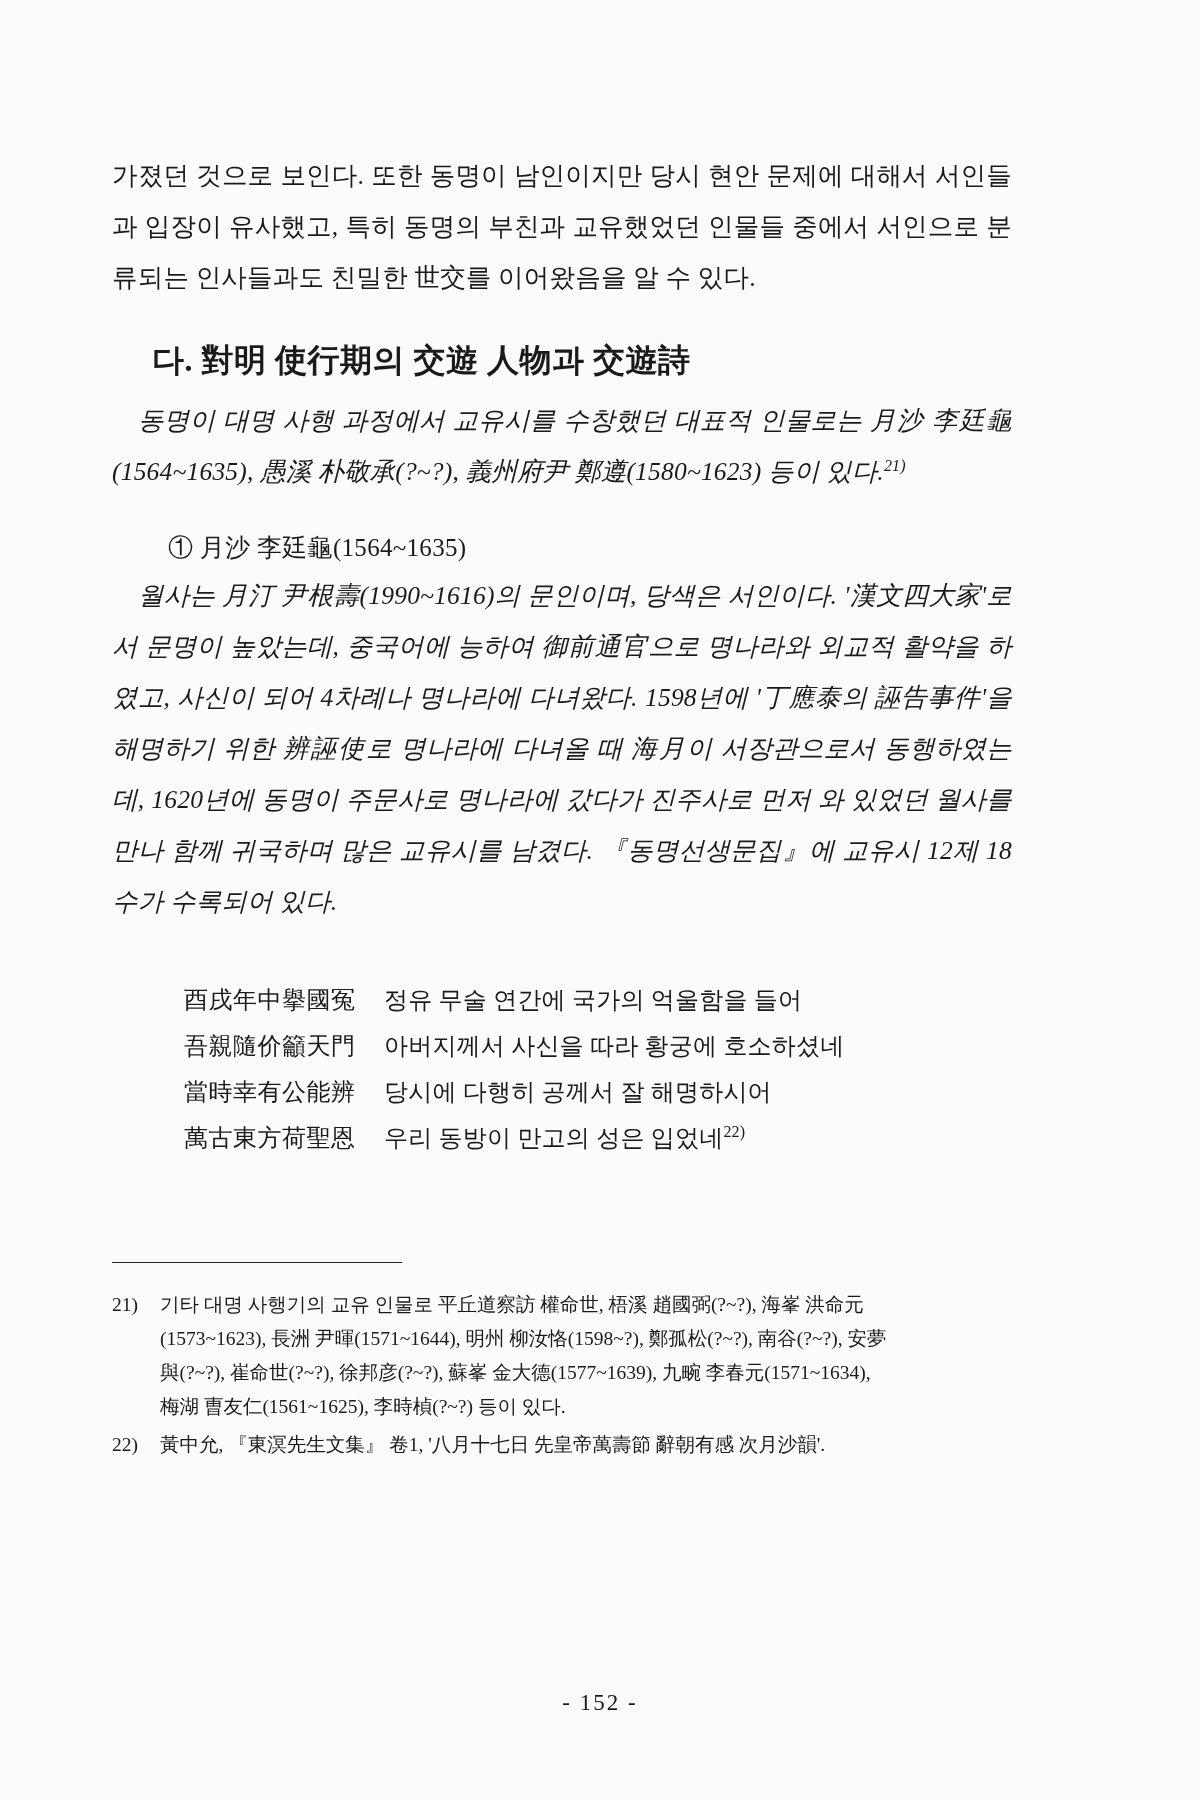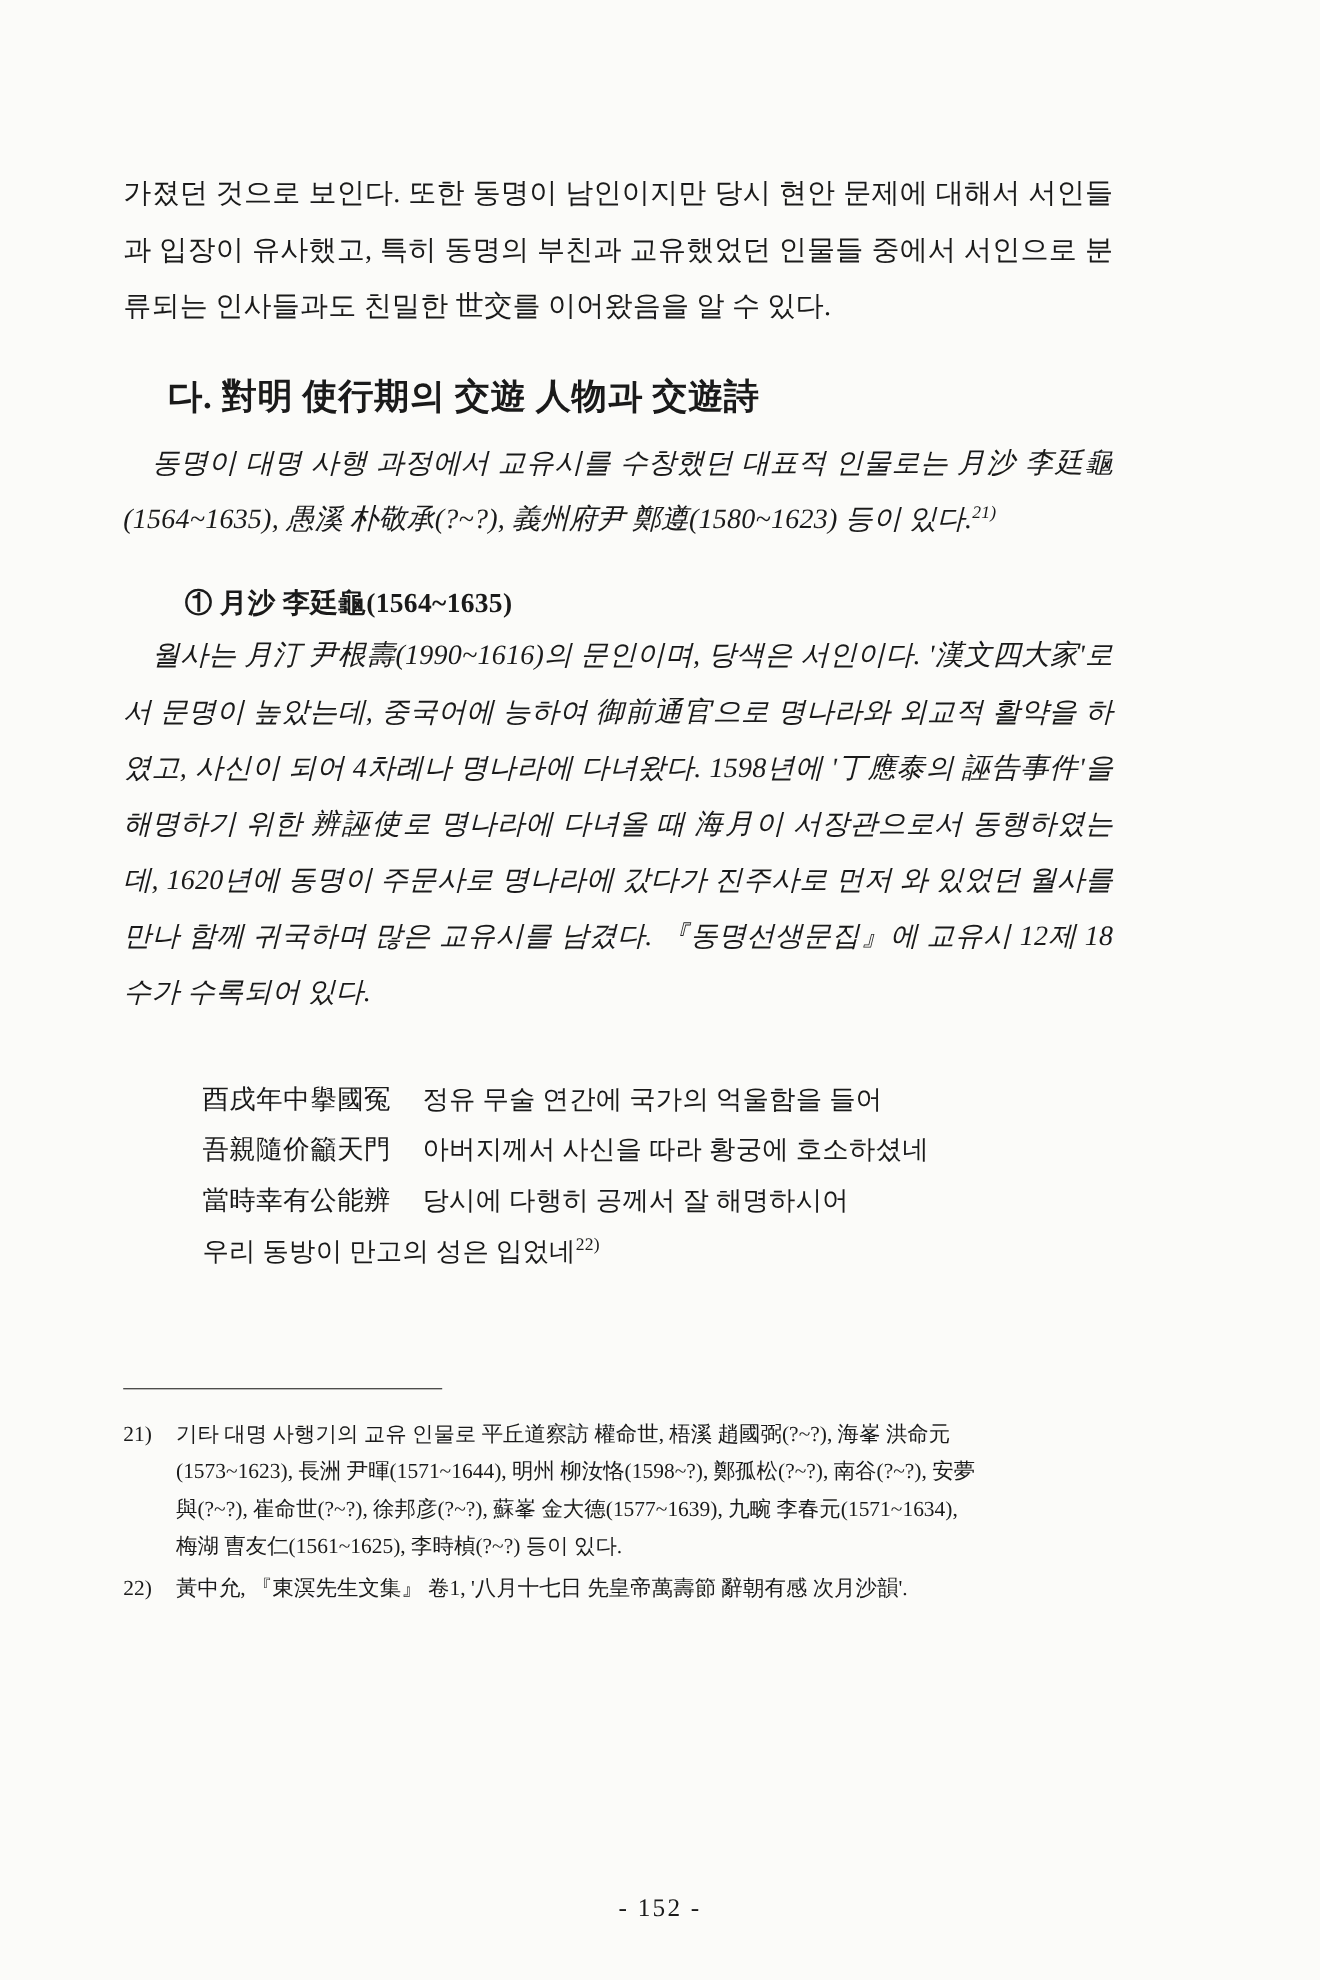--- a/index.html
+++ b/index.html
@@ -49,21 +49,21 @@
 
   .section-head {
     font-size: 32px;
     font-weight: bold;
     margin: 36px 0 12px 40px;
     letter-spacing: 0.5px;
   }
 
   .sub-head {
     font-size: 25px;
-    font-weight: bold;
+    font-weight: normal;
     margin: 34px 0 6px 56px;
     letter-spacing: 0.3px;
   }
 
   .poem {
     margin: 50px 0 0 56px;
     font-size: 24px;
     line-height: 46px;
   }
   .poem-row {
@@ -122,21 +122,20 @@
   }
 
   .page-number {
     position: absolute;
     left: 0;
     top: 1690px;
     width: 1200px;
     text-align: center;
     font-size: 23px;
     letter-spacing: 2px;
-    margin-top: 32px;
   }
 </style>
 </head>
 <body>
 
 <div class="page">
 
   <div class="content">
 
     <p class="body-par">가졌던 것으로 보인다. 또한 동명이 남인이지만 당시 현안 문제에 대해서 서인들과 입장이 유사했고, 특히 동명의 부친과 교유했었던 인물들 중에서 서인으로 분류되는 인사들과도 친밀한 世交를 이어왔음을 알 수 있다.</p>
@@ -159,20 +158,21 @@
       </div>
       <div class="poem-row">
         <span class="poem-cn">吾親隨价籲天門</span>
         <span class="poem-kr">아버지께서 사신을 따라 황궁에 호소하셨네</span>
       </div>
       <div class="poem-row">
         <span class="poem-cn">當時幸有公能辨</span>
         <span class="poem-kr">당시에 다행히 공께서 잘 해명하시어</span>
       </div>
       <div class="poem-row">
+        <span class="poem-cn">萬古東方荷聖恩</span>
         <span class="poem-kr"><span>우리 동방이 만고의 성은 입었네</span><sup>22)</sup></span>
       </div>
     </div>
 
   </div>
 
   <div class="footnote-rule"></div>
 
   <div class="footnotes">
 

